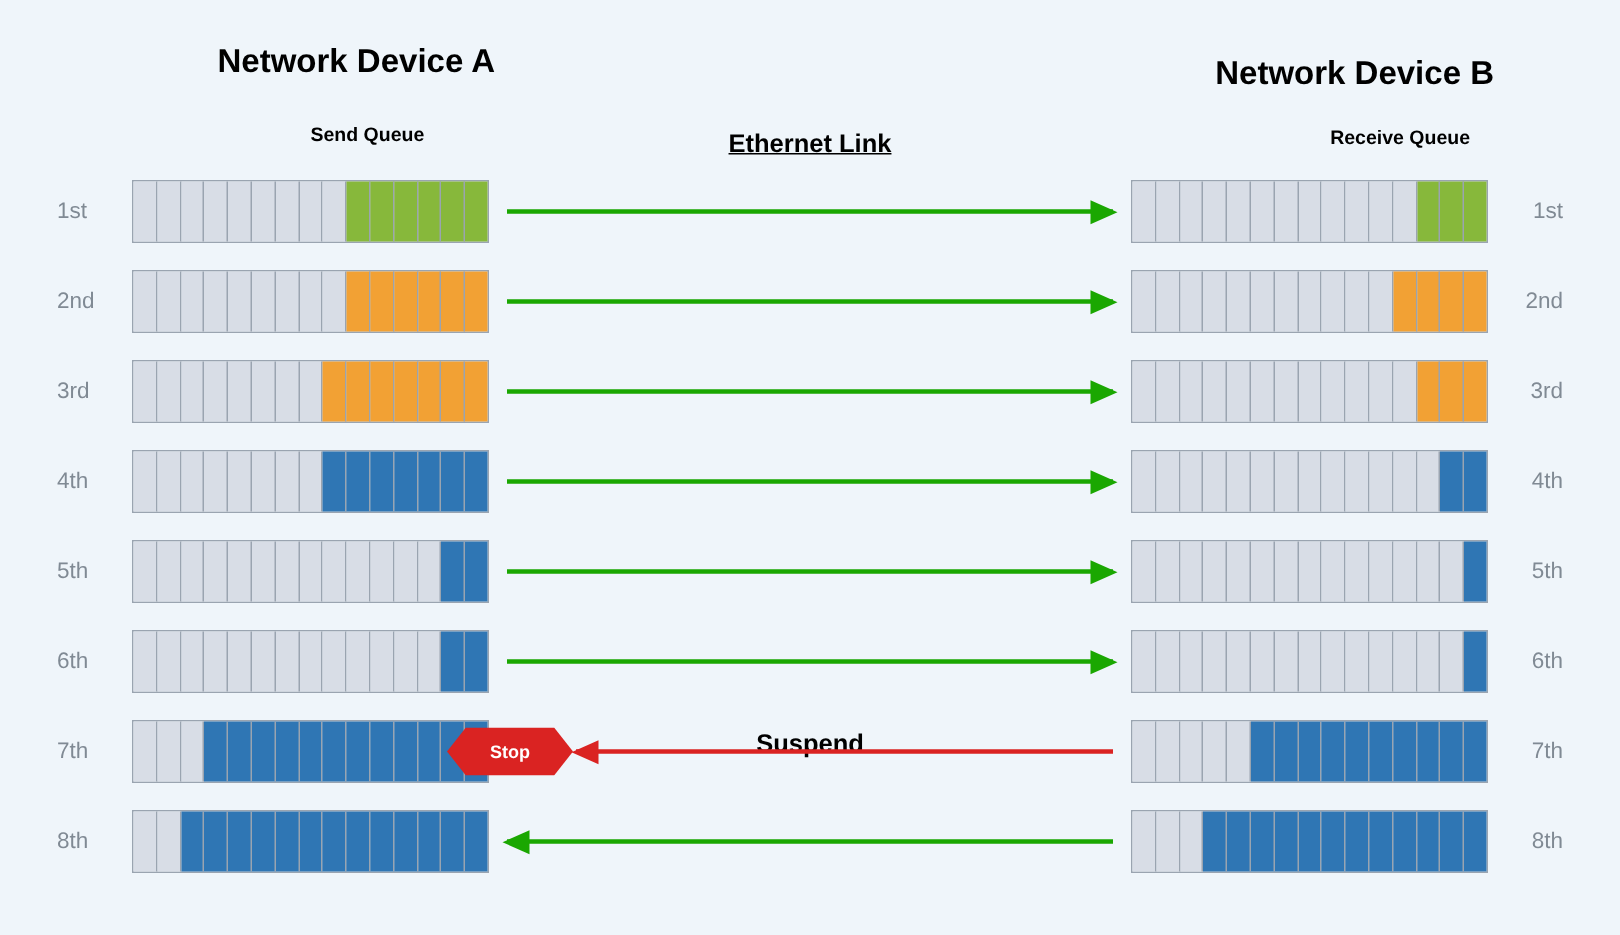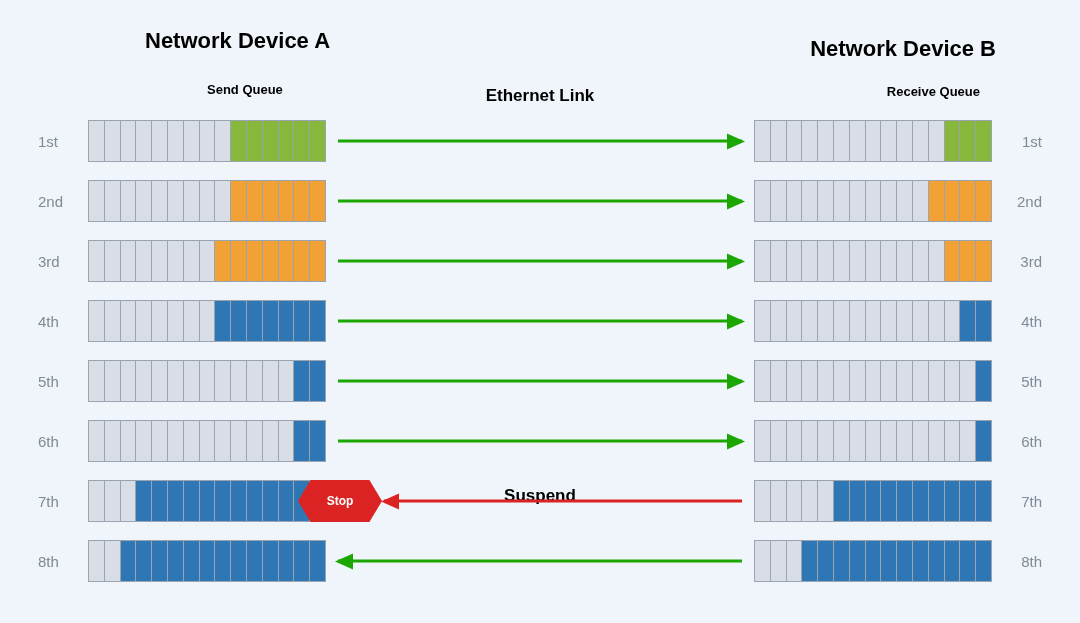--- a/index.html
+++ b/index.html
@@ -28,20 +28,21 @@
   }
   .qlabel-send { left: 160px; top: 82px; }
   .qlabel-recv { right: 100px; top: 84px; padding-left: 22px; }
   .linklabel {
     position: absolute;
     left: 50%; transform: translateX(-50%);
     top: 86px;
     font-weight: 700;
     font-size: 17px;
     color: #000;
+    text-decoration: underline;
   }
   .suspendlabel {
     position: absolute;
     left: 50%; transform: translateX(-50%);
     top: 486px;
     font-weight: 700;
     font-size: 17px;
     color: #000;
     text-align: center;
   }
@@ -109,21 +110,21 @@
 
   .arrow-mid   { left: 300px; right: 300px; }
   .arrow-stop  { left: 346px; right: 300px; }
 
   .stopsign {
     position: absolute;
     left: 260px;
     top: 50%;
     transform: translateY(-50%);
     width: 84px;
-    height: 42px;
+    height: 32px;
     display: flex;
     align-items: center;
     justify-content: center;
     color: #fff;
     font-weight: 700;
     font-size: 12px;
   }
   .stopsign svg { position: absolute; inset: 0; width: 100%; height: 100%; }
   .stopsign span { position: relative; z-index: 1; }
 </style>

